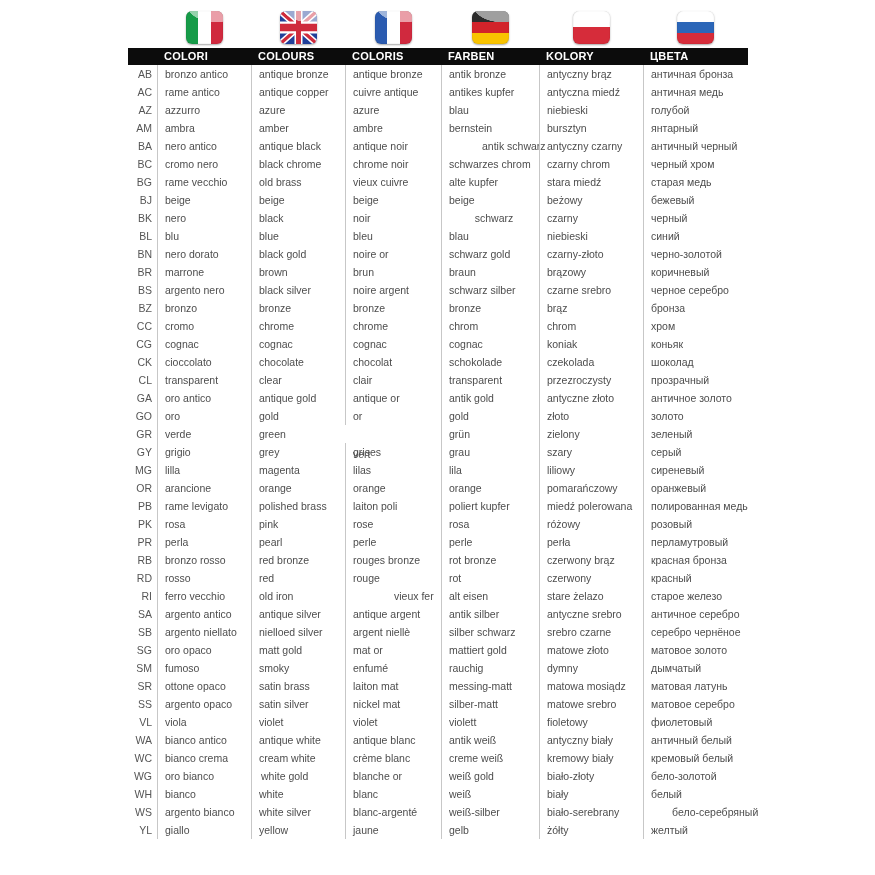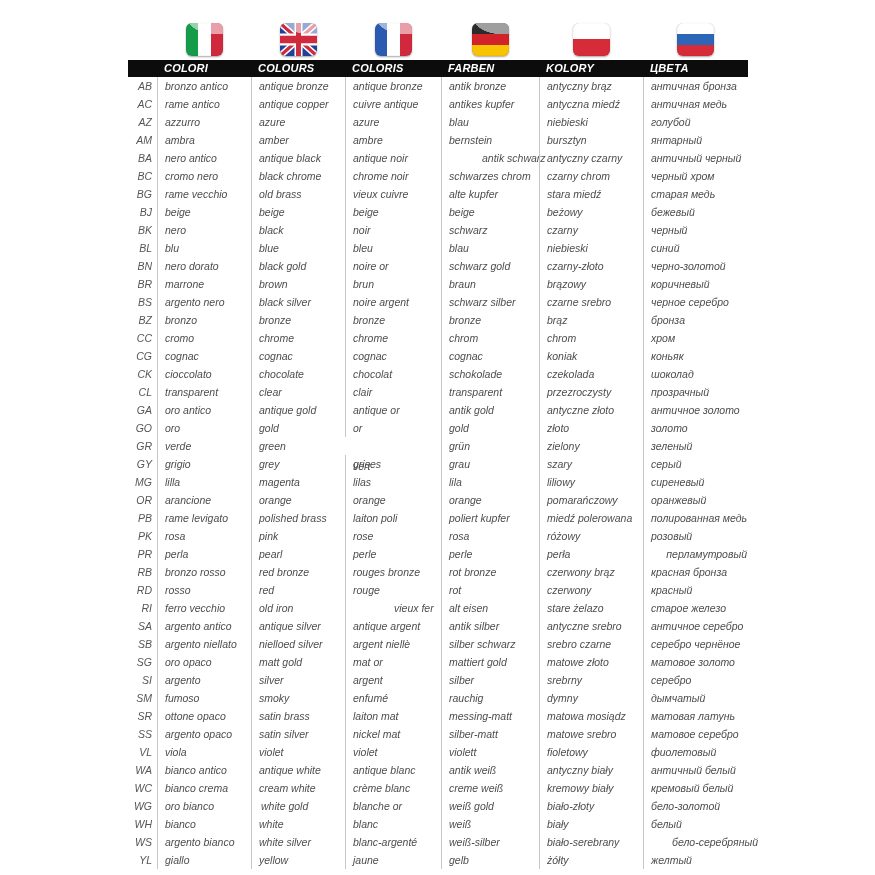--- a/index.html
+++ b/index.html
@@ -1,21 +1,21 @@
 <!DOCTYPE html>
 <html><head>
 <meta charset="utf-8">
 <style>
   html,body{margin:0;padding:0;}
   body{
     width:875px;height:875px;background:#ffffff;overflow:hidden;
     font-family:"Liberation Sans", sans-serif;
     -webkit-font-smoothing:antialiased;
   }
-  .sheet{position:absolute;left:128px;top:16px;width:620px;font-style:italic;}
+  .sheet{position:absolute;left:128px;top:4px;width:620px;}
 
   
   .c0{width:29px;}
   .c1{width:94px;}
   .c2{width:94px;}
   .c3{width:96px;}
   .c4{width:98px;}
   .c5{width:104px;}
   .c6{width:104px;}
 
@@ -164,21 +164,21 @@
         <div class="cell c3 term" style="border-left-color: rgb(199, 199, 199);">beige</div>
         <div class="cell c4 term" style="border-left-color: rgb(199, 199, 199);">beige</div>
         <div class="cell c5 term" style="border-left-color: rgb(199, 199, 199);">beżowy</div>
         <div class="cell c6 term" style="border-left-color: rgb(199, 199, 199);">бежевый</div>
       </div>
       <div class="row">
         <div class="cell c0 code">BK</div>
         <div class="cell c1 term" style="border-left-color: rgb(199, 199, 199);">nero</div>
         <div class="cell c2 term" style="border-left-color: rgb(199, 199, 199);">black</div>
         <div class="cell c3 term" style="border-left-color: rgb(199, 199, 199);">noir</div>
-        <div class="cell c4 term" style="border-left-color: rgb(199, 199, 199);">schwarz</div>
+        <div class="cell c4 term" style="border-left-color: rgb(199, 199, 199); text-align: center;">schwarz</div>
         <div class="cell c5 term" style="border-left-color: rgb(199, 199, 199);">czarny</div>
         <div class="cell c6 term" style="border-left-color: rgb(199, 199, 199);">черный</div>
       </div>
       <div class="row">
         <div class="cell c0 code">BL</div>
         <div class="cell c1 term" style="border-left-color: rgb(199, 199, 199);">blu</div>
         <div class="cell c2 term" style="border-left-color: rgb(199, 199, 199);">blue</div>
         <div class="cell c3 term" style="border-left-color: rgb(199, 199, 199);">bleu</div>
         <div class="cell c4 term" style="border-left-color: rgb(199, 199, 199);">blau</div>
         <div class="cell c5 term" style="border-left-color: rgb(199, 199, 199);">niebieski</div>
@@ -328,21 +328,21 @@
         <div class="cell c5 term" style="border-left-color: rgb(199, 199, 199);">różowy</div>
         <div class="cell c6 term" style="border-left-color: rgb(199, 199, 199);">розовый</div>
       </div>
       <div class="row">
         <div class="cell c0 code">PR</div>
         <div class="cell c1 term" style="border-left-color: rgb(199, 199, 199);">perla</div>
         <div class="cell c2 term" style="border-left-color: rgb(199, 199, 199);">pearl</div>
         <div class="cell c3 term" style="border-left-color: rgb(199, 199, 199);">perle</div>
         <div class="cell c4 term" style="border-left-color: rgb(199, 199, 199);">perle</div>
         <div class="cell c5 term" style="border-left-color: rgb(199, 199, 199);">perła</div>
-        <div class="cell c6 term" style="border-left-color: rgb(199, 199, 199); text-align: right;">перламутровый</div>
+        <div class="cell c6 term" style="border-left-color: rgb(199, 199, 199);">перламутровый</div>
       </div>
       <div class="row">
         <div class="cell c0 code">RB</div>
         <div class="cell c1 term" style="border-left-color: rgb(199, 199, 199);">bronzo rosso</div>
         <div class="cell c2 term" style="border-left-color: rgb(199, 199, 199);">red bronze</div>
         <div class="cell c3 term" style="border-left-color: rgb(199, 199, 199);">rouges bronze</div>
         <div class="cell c4 term" style="border-left-color: rgb(199, 199, 199);">rot bronze</div>
         <div class="cell c5 term" style="border-left-color: rgb(199, 199, 199);">czerwony brąz</div>
         <div class="cell c6 term" style="border-left-color: rgb(199, 199, 199);">красная бронза</div>
       </div>
@@ -385,29 +385,20 @@
       <div class="row">
         <div class="cell c0 code">SG</div>
         <div class="cell c1 term" style="border-left-color: rgb(199, 199, 199);">oro opaco</div>
         <div class="cell c2 term" style="border-left-color: rgb(199, 199, 199);">matt gold</div>
         <div class="cell c3 term" style="border-left-color: rgb(199, 199, 199);">mat or</div>
         <div class="cell c4 term" style="border-left-color: rgb(199, 199, 199);">mattiert gold</div>
         <div class="cell c5 term" style="border-left-color: rgb(199, 199, 199);">matowe złoto</div>
         <div class="cell c6 term" style="border-left-color: rgb(199, 199, 199);">матовое золото</div>
       </div>
       <div class="row">
-        <div class="cell c0 code">SI</div>
-        <div class="cell c1 term" style="border-left-color: rgb(199, 199, 199);">argento</div>
-        <div class="cell c2 term" style="border-left-color: rgb(199, 199, 199);">silver</div>
-        <div class="cell c3 term" style="border-left-color: rgb(199, 199, 199);">argent</div>
-        <div class="cell c4 term" style="border-left-color: rgb(199, 199, 199);">silber</div>
-        <div class="cell c5 term" style="border-left-color: rgb(199, 199, 199);">srebrny</div>
-        <div class="cell c6 term" style="border-left-color: rgb(199, 199, 199);">серебро</div>
-      </div>
-      <div class="row">
         <div class="cell c0 code">SM</div>
         <div class="cell c1 term" style="border-left-color: rgb(199, 199, 199);">fumoso</div>
         <div class="cell c2 term" style="border-left-color: rgb(199, 199, 199);">smoky</div>
         <div class="cell c3 term" style="border-left-color: rgb(199, 199, 199);">enfumé</div>
         <div class="cell c4 term" style="border-left-color: rgb(199, 199, 199);">rauchig</div>
         <div class="cell c5 term" style="border-left-color: rgb(199, 199, 199);">dymny</div>
         <div class="cell c6 term" style="border-left-color: rgb(199, 199, 199);">дымчатый</div>
       </div>
       <div class="row">
         <div class="cell c0 code">SR</div>

